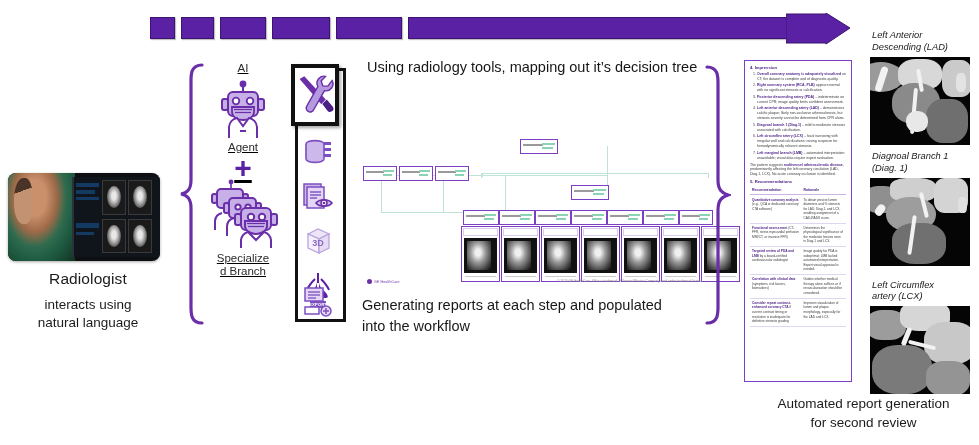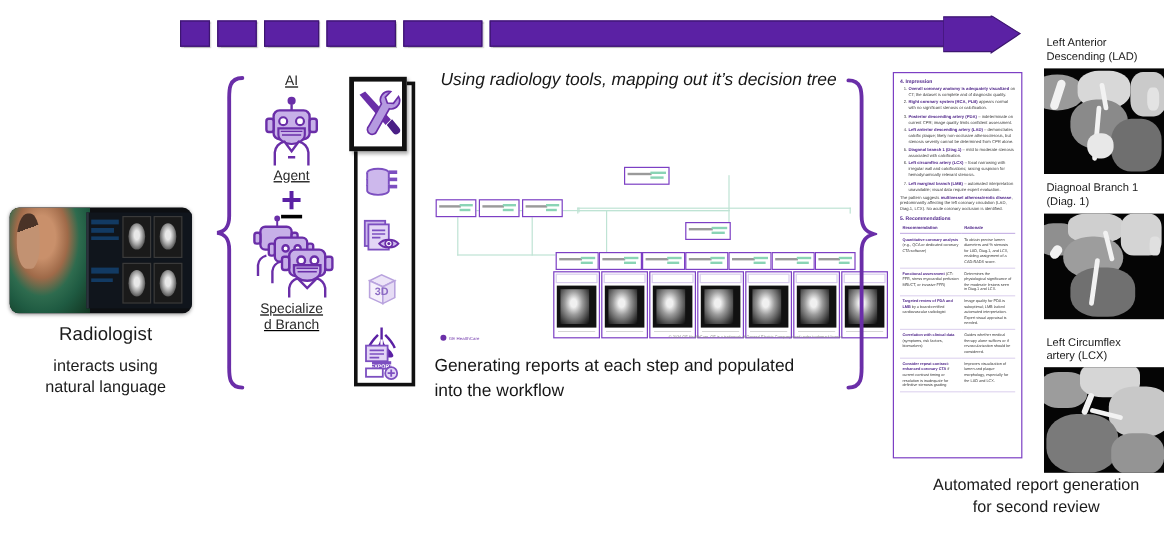--- a/index.html
+++ b/index.html
@@ -46,21 +46,21 @@
   #specialized-label { margin-top:2px; }
 
   
   #tool-strip { position:absolute; left:295px; top:68px; width:17px; height:254px;
       border:3px solid #111; background:#fff;padding-left:45px; }
   #tool-highlight { position:absolute; left:291px; top:64px; width:48px; height:62px;
       border:4px solid #111; background:#fff; box-shadow:2px 2px 3px rgba(0,0,0,.35); z-index:3; }
   .tool-icon { position:absolute; left:4px; width:32px; height:32px; }
 
   
-  #caption-tools { position:absolute; left:367px; top:59px; width:340px; font-size:14.5px; color:#171717;font-style:italic; }
+  #caption-tools { position:absolute; left:367px; top:59px; width:340px; font-size:14.5px; color:#171717; }
   #caption-reports { position:absolute; left:362px; top:295px; width:310px; font-size:14.5px; color:#171717; line-height:1.45; }
 
   
   #workflow-slide { position:absolute; left:365px; top:140px; width:340px; height:145px; background:#fff; }
   .wf-line { position:absolute; background:#bfe3d4; }
   .wf-card { position:absolute; border:1.6px solid #7c3fc4; background:#fff; }
   .wf-card .hdr { position:absolute; left:1px; right:1px; top:1px; height:8px; border:1px solid #d9cdee; background:#fff;}
   .wf-card .img { position:absolute; left:2px; right:2px; top:11px; height:35px; background:#111; }
   .wf-card .img::after{content:"";position:absolute;left:10%;top:8%;width:72%;height:84%;
       background:radial-gradient(ellipse at 46% 40%, #f0f0f0 0 14%, #9b9b9b 40%, #3a3a3a 78%, #0a0a0a 100%);}
@@ -83,21 +83,21 @@
   .rep-p { font-size:3.5px; color:#3a3a3a; line-height:1.42; margin:2px 0; }
   .rep-p b { color:#4a1f86; }
   #rep-table { width:100%; border-collapse:collapse; margin-top:2px; }
   #rep-table th { font-size:3.5px; color:#4a1f86; text-align:left; font-weight:bold;
       border-bottom:.6px solid #c9b6e6; padding:2px 2px; }
   #rep-table td { font-size:3.2px; color:#3a3a3a; vertical-align:top; line-height:1.42;
       border-bottom:.5px solid #e0d6f0; padding:2.2px 2px; }
   #rep-table td b { color:#4a1f86; }
 
   
-  #ct-panel { position:absolute; left:870px; top:30px; width:108px; }
+  #ct-panel { position:absolute; left:870px; top:30px; width:108px;font-style:italic; }
   .ct-label { font-size:9.3px; color:#1b1b1b; line-height:1.28; margin:0 0 3px 2px; }
   .ct-img { width:100px; height:88px; background:#050505; position:relative; overflow:hidden; margin-bottom:6px; }
   .vessel { position:absolute; background:#f2f2f2; }
   .blob { position:absolute; border-radius:50%; }
   #ct-caption { position:absolute; left:748px; top:395px; width:231px; text-align:center;
       font-size:13.5px; color:#1b1b1b; line-height:1.38; }
 </style>
 </head>
 <body>
 

